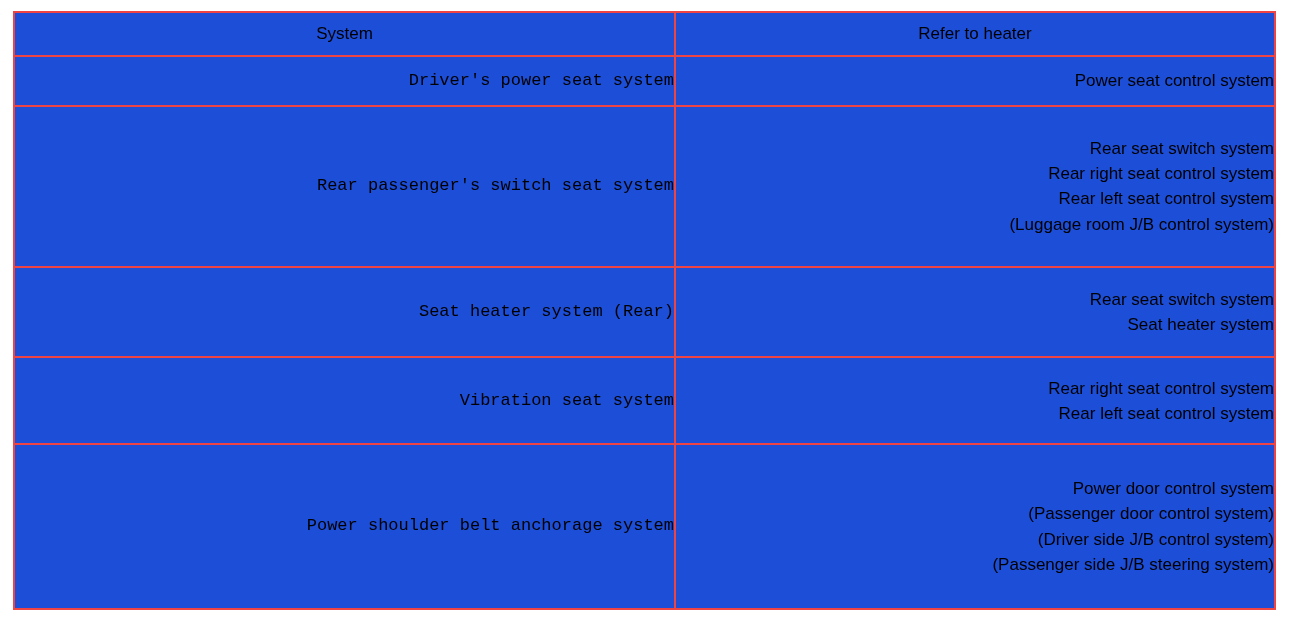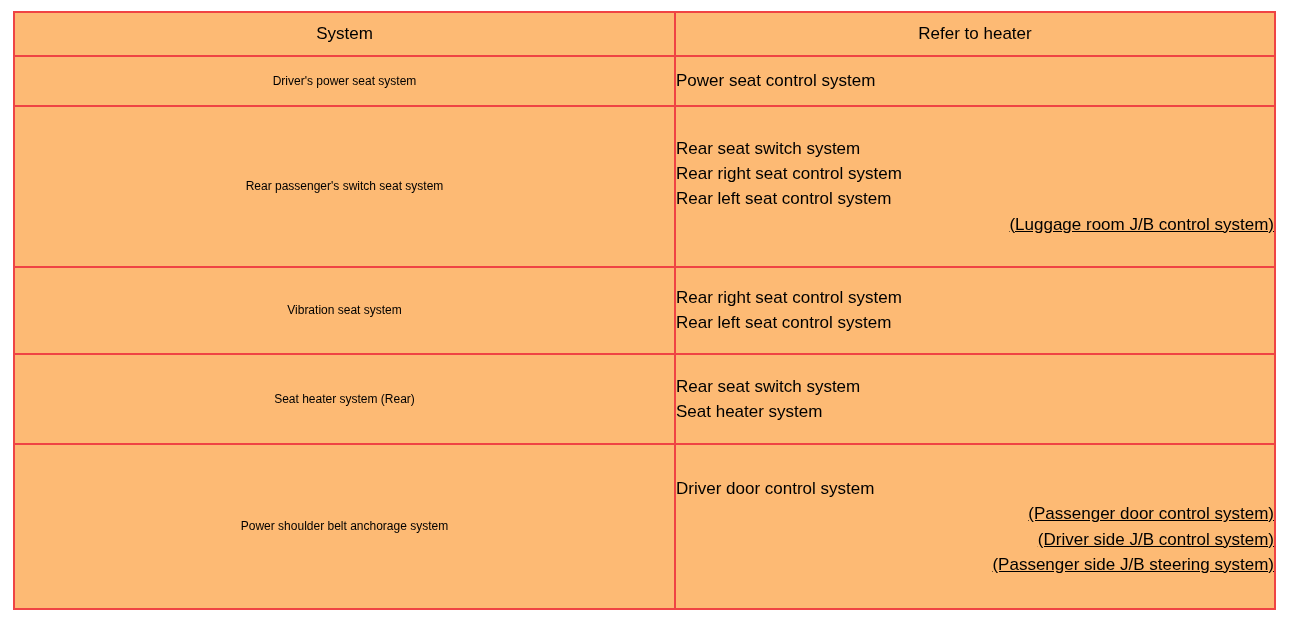--- a/index.html
+++ b/index.html
@@ -37,21 +37,21 @@
   }
 
   #ref-table col.col-system { width: 661px; }
   #ref-table col.col-refer  { width: 600px; }
 
   #ref-table td,
   #ref-table th {
     border: 1px solid #ef4444;
     vertical-align: middle;
     padding: 0;
-    background: #fdba74;
+    background: #1d4ed8;
   }
 
   
   #ref-table tr > * {
     border-top-width: 2px;
     border-bottom-width: 2px;
     border-left-width: 2px;
     border-right-width: 2px;
   }
 
@@ -59,23 +59,24 @@
     text-align: center;
     font-weight: normal;
     font-size: 17px;
     height: 42px;
     line-height: 42px;
   }
 
   .sys-cell {
     padding-left: 7px;
     padding-right: 6px;
-    font-size: 12px;
+    font-size: 17px;
     line-height: 1.2;
-    text-align: center;
+    text-align: right;
+    font-family: Liberation Mono, monospace;
   }
 
   .refer-cell {
     padding-left: 8px;
     padding-right: 8px;
     padding-top: 4px;
     padding-bottom: 4px;
     font-size: 17px;
     line-height: 1.25;
     vertical-align: middle;
@@ -84,22 +85,22 @@
   .refer-list {
     list-style: none;
     margin: 0;
     padding: 0;
   }
   .refer-list li {
     margin: 0;
     padding: 2px 0;
     white-space: nowrap;
   }
-  .refer-list li.align-left  { text-align: left; }
-  .refer-list li.align-right { text-align: right; text-decoration: underline; }
+  .refer-list li.align-left  { text-align: right; }
+  .refer-list li.align-right { text-align: right; }
 
   
   tr[data-row="r0"] > * { height: 42px; }
   tr[data-row="r1"] > * { height: 42px; }
   tr[data-row="r2"] > * { height: 141px; }
   tr[data-row="r3"] > * { height: 78px; }
   tr[data-row="r4"] > * { height: 75px; }
   tr[data-row="r5"] > * { height: 144px; }
   tr[data-row="r6"] > * { height: 77px; }
 </style>
@@ -132,43 +133,43 @@
           <td class="sys-cell">Rear passenger's switch seat system</td>
           <td class="refer-cell">
             <ul class="refer-list">
               <li class="align-left">Rear seat switch system</li>
               <li class="align-left">Rear right seat control system</li>
               <li class="align-left">Rear left seat control system</li>
               <li class="align-right">(Luggage room J/B control system)</li>
             </ul>
           </td>
         </tr>
+        <tr data-row="r3">
+          <td class="sys-cell">Seat heater system (Rear)</td>
+          <td class="refer-cell">
+            <ul class="refer-list">
+              <li class="align-left">Rear seat switch system</li>
+              <li class="align-left">Seat heater system</li>
+            </ul>
+          </td>
+        </tr>
         <tr data-row="r4">
           <td class="sys-cell">Vibration seat system</td>
           <td class="refer-cell">
             <ul class="refer-list">
               <li class="align-left">Rear right seat control system</li>
               <li class="align-left">Rear left seat control system</li>
             </ul>
           </td>
         </tr>
-        <tr data-row="r3">
-          <td class="sys-cell">Seat heater system (Rear)</td>
-          <td class="refer-cell">
-            <ul class="refer-list">
-              <li class="align-left">Rear seat switch system</li>
-              <li class="align-left">Seat heater system</li>
-            </ul>
-          </td>
-        </tr>
         <tr data-row="r5">
           <td class="sys-cell">Power shoulder belt anchorage system</td>
           <td class="refer-cell">
             <ul class="refer-list">
-              <li class="align-left">Driver door control system</li>
+              <li class="align-left">Power door control system</li>
               <li class="align-right">(Passenger door control system)</li>
               <li class="align-right">(Driver side J/B control system)</li>
               <li class="align-right">(Passenger side J/B steering system)</li>
             </ul>
           </td>
         </tr>
       </tbody>
   </table>
 </div>
 

